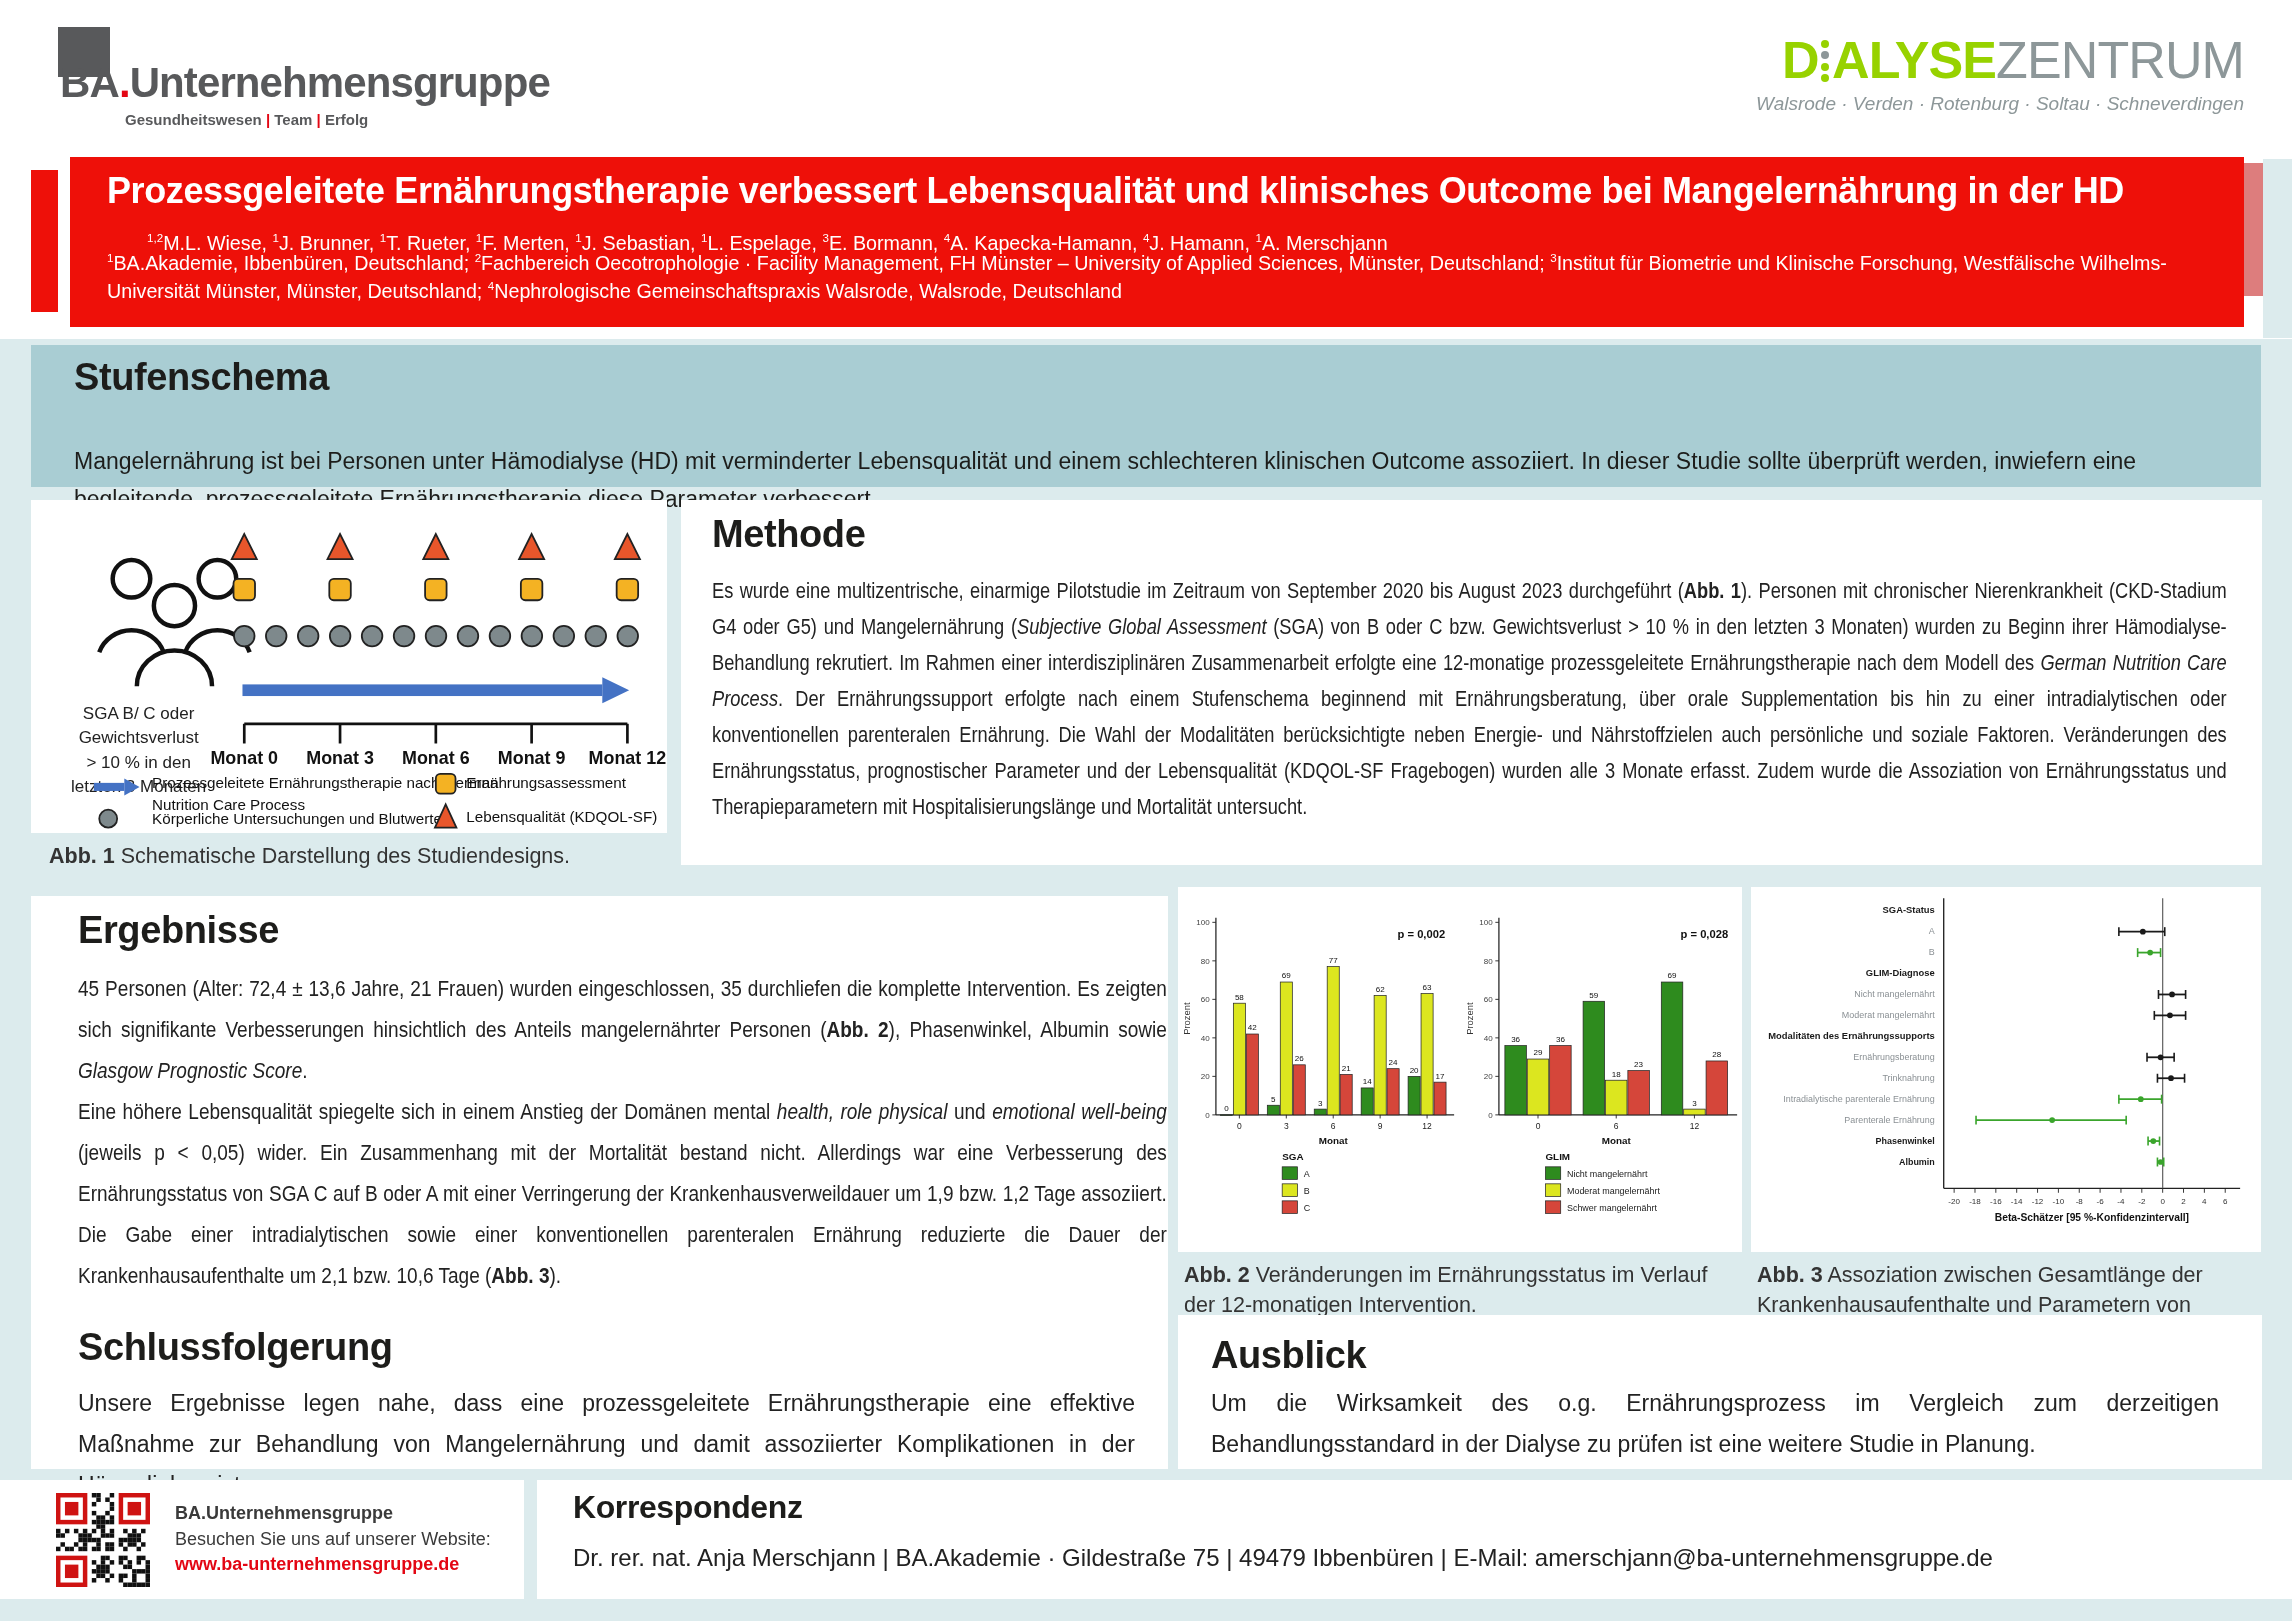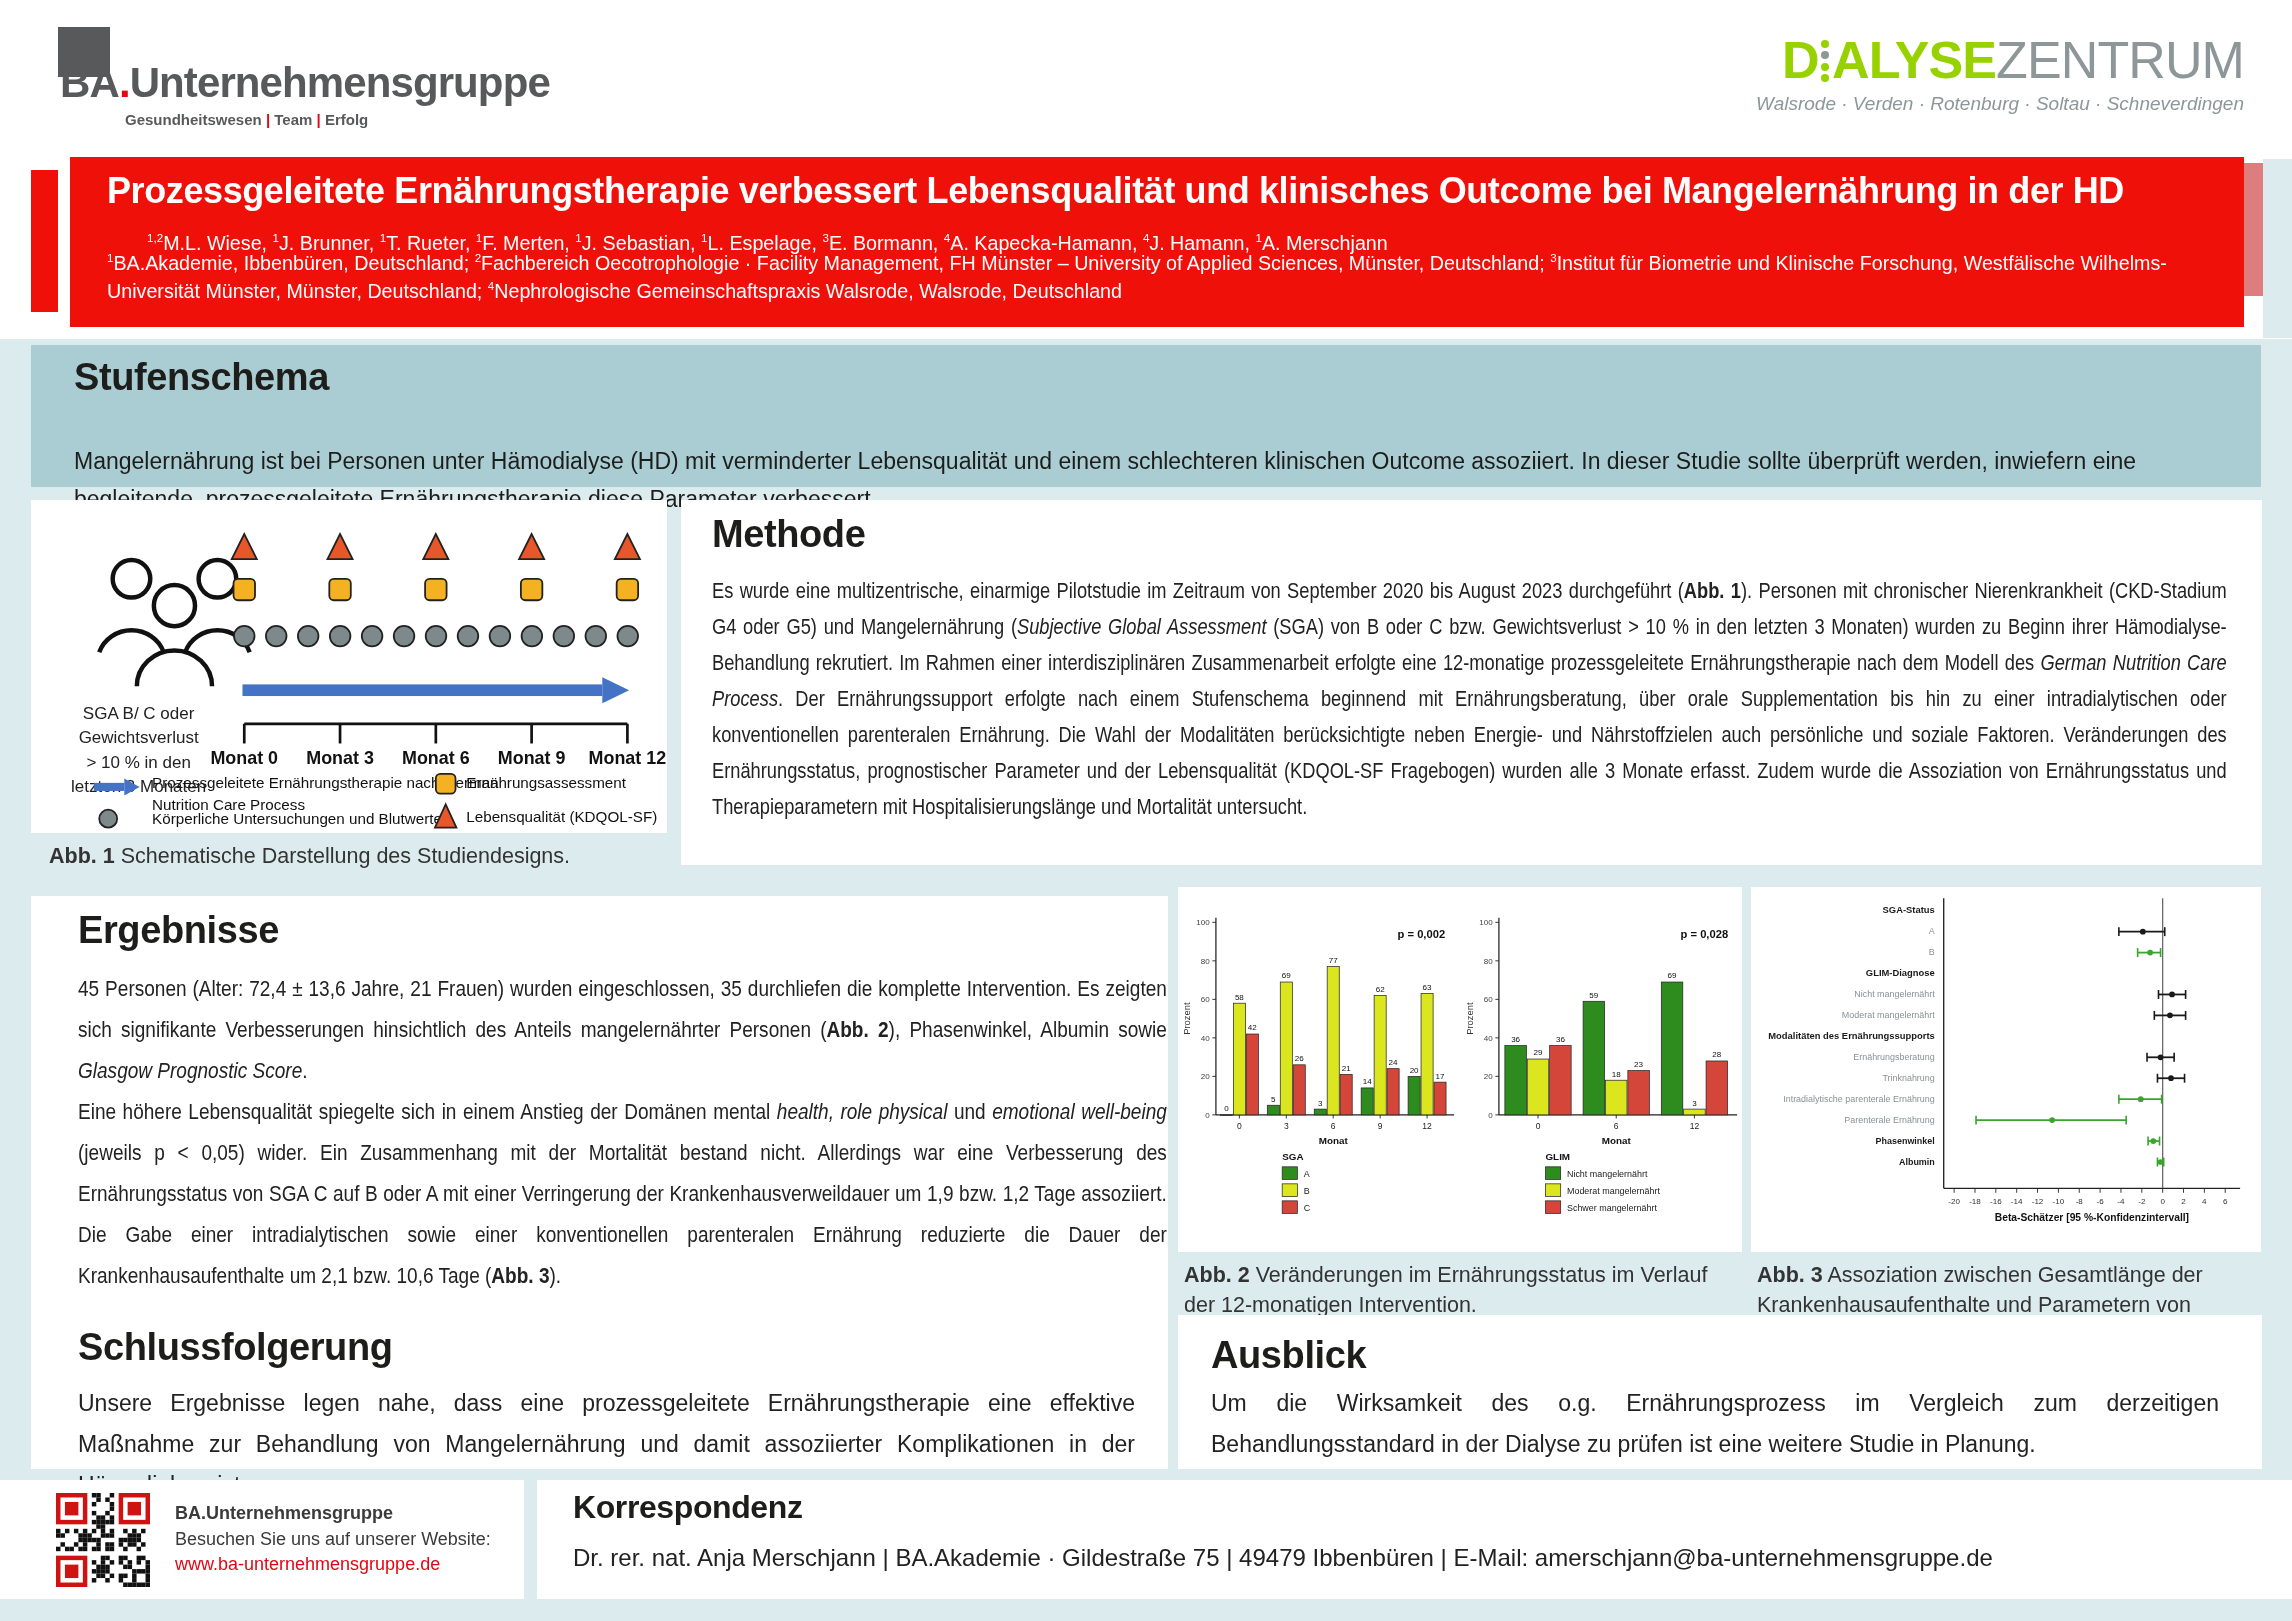--- a/index.html
+++ b/index.html
@@ -39,21 +39,21 @@
   
   .frage{left:31px;top:345px;width:2230px;height:142px;background:#a9cdd3;}
   .frage-h{left:74px;top:356px;}
   .frage-t{left:74px;top:414px;width:2149px;font-size:23px;line-height:38px;color:#1d1d1b;margin-top:28px;}
   
   .caption{font-size:21.5px;line-height:29.6px;color:#333;}
   svg{font-family:"Liberation Sans",sans-serif;display:block;}
   svg text{font-family:"Liberation Sans",sans-serif;}
   .qr-title{font-size:18px;font-weight:700;color:#3a3a3a;}
   .qr-line{font-size:18px;color:#3a3a3a;}
-  .qr-link{font-size:18px;font-weight:400;color:#e30613;text-decoration:none;}
+  .qr-link{font-size:18px;font-weight:700;color:#e30613;text-decoration:none;}
   .korr-h{font-size:32px;}
   .korr-contact{font-size:24px;color:#222;}
 </style>
 </head>
 <body>
 
 <div class="page">
 
   <div class="abs top-band"></div>
   <div class="abs ba-square"></div>

